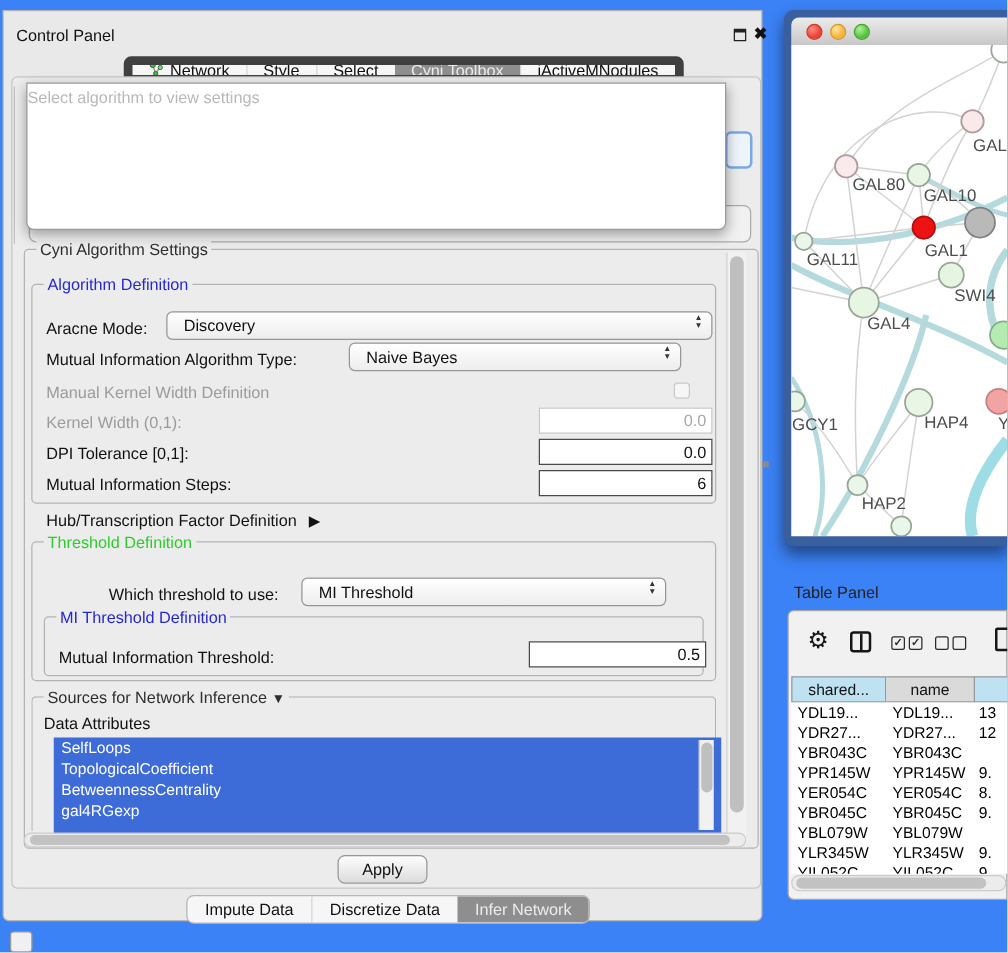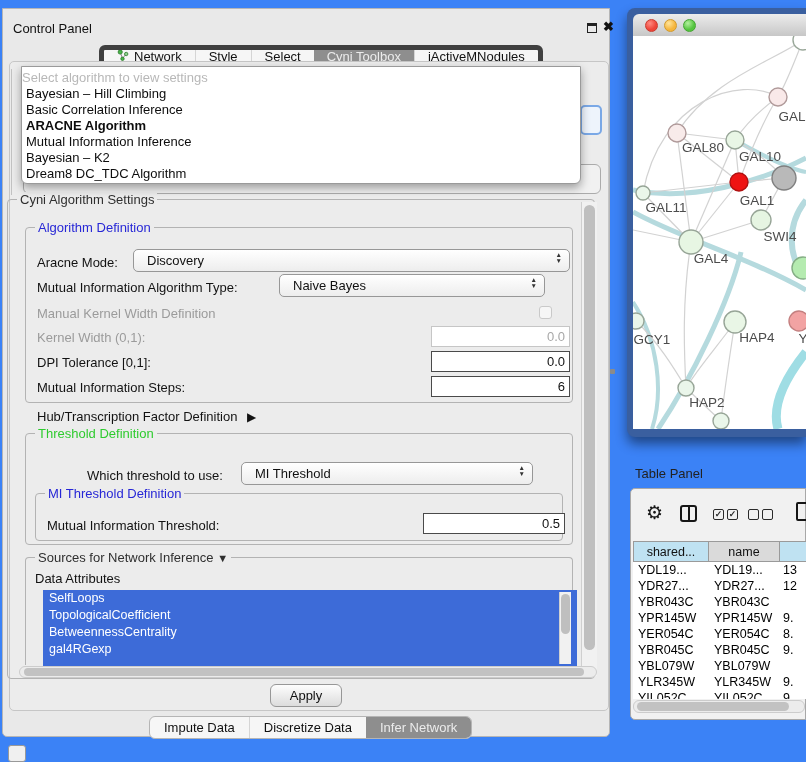--- a/index.html
+++ b/index.html
@@ -9,21 +9,21 @@
   .abs { position:absolute; }
 
   
   .cpanel { left:2px; top:8px; width:608px; height:729px; background:#e9e9e9;
             border:1px solid #b6b6b6; border-radius:0 0 5px 5px; }
   .cp-title { left:10px; top:12px; font-size:13px; color:#111; }
   .float-btn { left:584px; top:14px; width:10px; height:10px; border:1.6px solid #222; border-top:3px solid #222; background:transparent; }
   .close-btn { left:600px; top:10px; font-size:13px; font-weight:bold; color:#111; }
 
   .tabbar { top:36px; left:96px; height:22px; display:flex; align-items:stretch;
-            background:#f6f6f6; border:5px solid #404040; border-radius:6px; overflow:hidden; }
+            background:#f6f6f6; border:7px solid #404040; border-radius:6px; overflow:hidden; }
   .tab { display:flex; align-items:center; padding:0 13px; color:#111; border-left:1px solid #d5d5d5; white-space:nowrap; }
   .tab:first-child { border-left:none; }
   .tab.sel { background:#8e8e8e; color:#ececec; border-left:none; }
   .tab .nicon { margin-right:5px; }
 
   .tabcontent { left:6px; top:52px; width:600px; height:650px; background:#ececec;
                 border:1px solid #c6c6c6; border-radius:5px; }
   .frag-line { left:8px; top:60px; width:1px; height:126px; background:#c2c2c2; }
   .frag-combo { left:577px; top:96px; width:22px; height:30px; border:2px solid #7aa8e6; border-radius:5px; background:#eef4fc; }
   .frag-bottom { left:20px; top:155px; width:578px; height:30px; border:1px solid #ababab; border-radius:6px; background:#f1f1f1; }
@@ -147,21 +147,21 @@
       <div class="tab">
           <span>jActiveMNodules</span>
         </div>
     </div>
 
     <div class="abs tabcontent"></div>
     <div class="abs frag-line"></div>
     <div class="abs frag-combo"></div>
     <div class="abs frag-bottom"></div>
 
-    <div class="grp" style="left:4px; top:190px; width:588px; height:480px;text-align:right;">
+    <div class="grp" style="left:16px; top:190px; width:588px; height:480px;text-align:right;">
       <span class="gtitle on-ecec">Cyni Algorithm Settings</span>
     </div>
 
     <div class="grp" style="left:22px; top:218px; width:548px; height:176px;">
       <span class="gtitle on-ecec blue">Algorithm Definition</span>
     </div>
     <span class="lbl" style="left:34px; top:246px;">Aracne Mode:</span>
     <div class="combo" style="left:130px; top:240px; width:437px; height:23px;">
       <span>Discovery</span>
       <span class="stepper">▲<br>▼</span>
@@ -231,28 +231,20 @@
       <div class="btab">
           <span>Discretize Data</span>
         </div>
       <div class="btab sel">
           <span>Infer Network</span>
         </div>
     </div>
 
     <div class="abs popup">
       <div class="ph">Select algorithm to view settings</div>
-      <div id="popup-options">
-          <div class="opt">Bayesian – Hill Climbing</div>
-          <div class="opt">Basic Correlation Inference</div>
-          <div class="opt sel">ARACNE Algorithm</div>
-          <div class="opt">Mutual Information Inference</div>
-          <div class="opt">Bayesian – K2</div>
-          <div class="opt">Dream8 DC_TDC Algorithm</div>
-        </div>
     </div>
   </div>
 
   <div class="abs divider-dot"></div>
   <div class="abs corner-icon"></div>
 
   <div class="abs netwin">
     <div class="net-titlebar">
       <span class="light red"></span>
       <span class="light yellow"></span>

